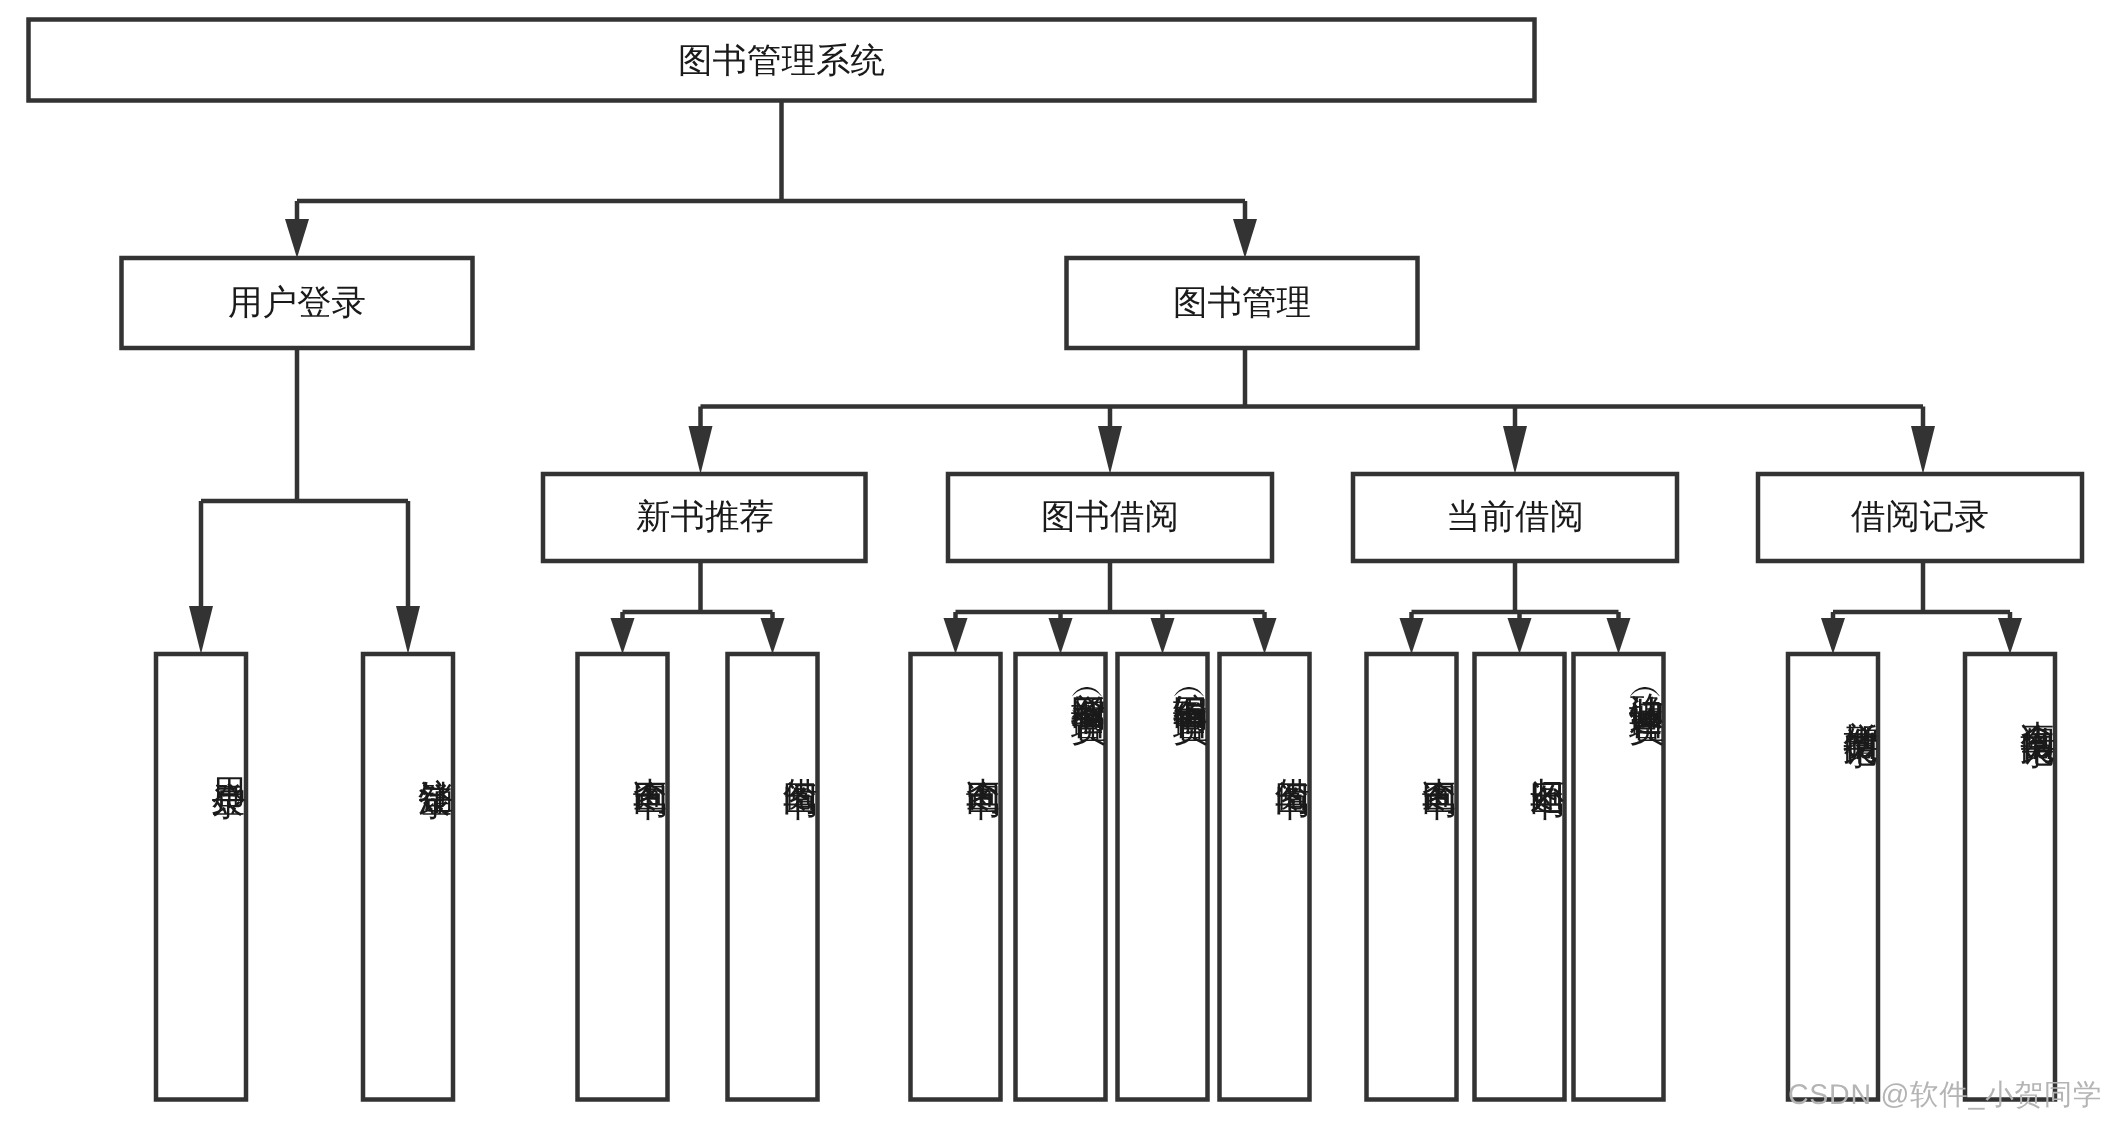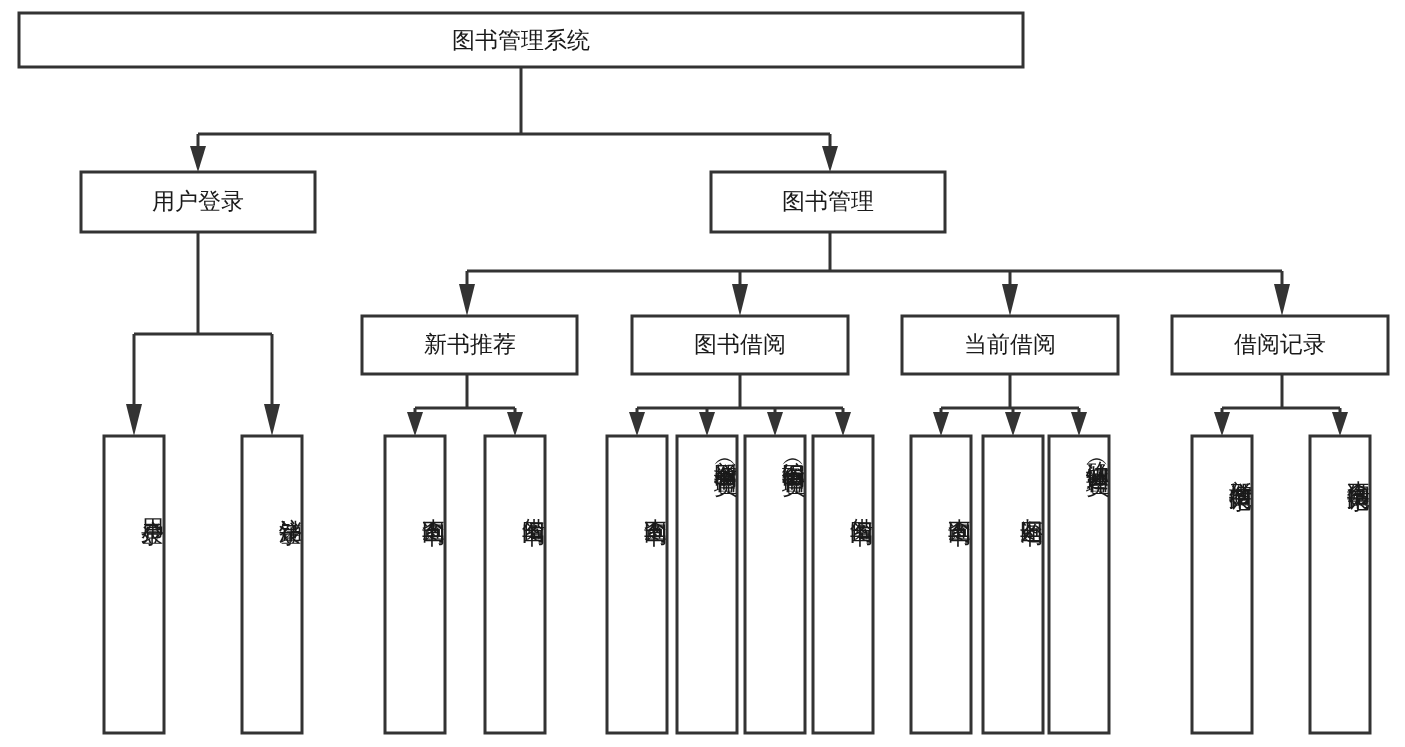--- a/index.html
+++ b/index.html
@@ -186,14 +186,15 @@
   <div class="node-label-v" style="left:607px; top:500px; width:60px;">查询图书</div>
   <div class="node-label-v" style="left:677px; top:443px; width:60px;">新增图书（管理员）</div>
   <div class="node-label-v" style="left:745px; top:443px; width:60px;">编辑图书（管理员）</div>
   <div class="node-label-v" style="left:813px; top:500px; width:60px;">借阅图书</div>
   <div class="node-label-v" style="left:911px; top:500px; width:60px;">查询图书</div>
   <div class="node-label-v" style="left:983px; top:500px; width:60px;">归还图书</div>
   <div class="node-label-v" style="left:1049px; top:443px; width:60px;">确认归还（管理员）</div>
   <div class="node-label-v" style="left:1192px; top:462px; width:60px;">新增借阅记录</div>
   <div class="node-label-v" style="left:1310px; top:462px; width:60px;">查询借阅记录</div>
 
+  <div class="watermark" style="left:1192px; top:717px;">CSDN @软件_小贺同学</div>
 
 </div>
 
 </body></html>

